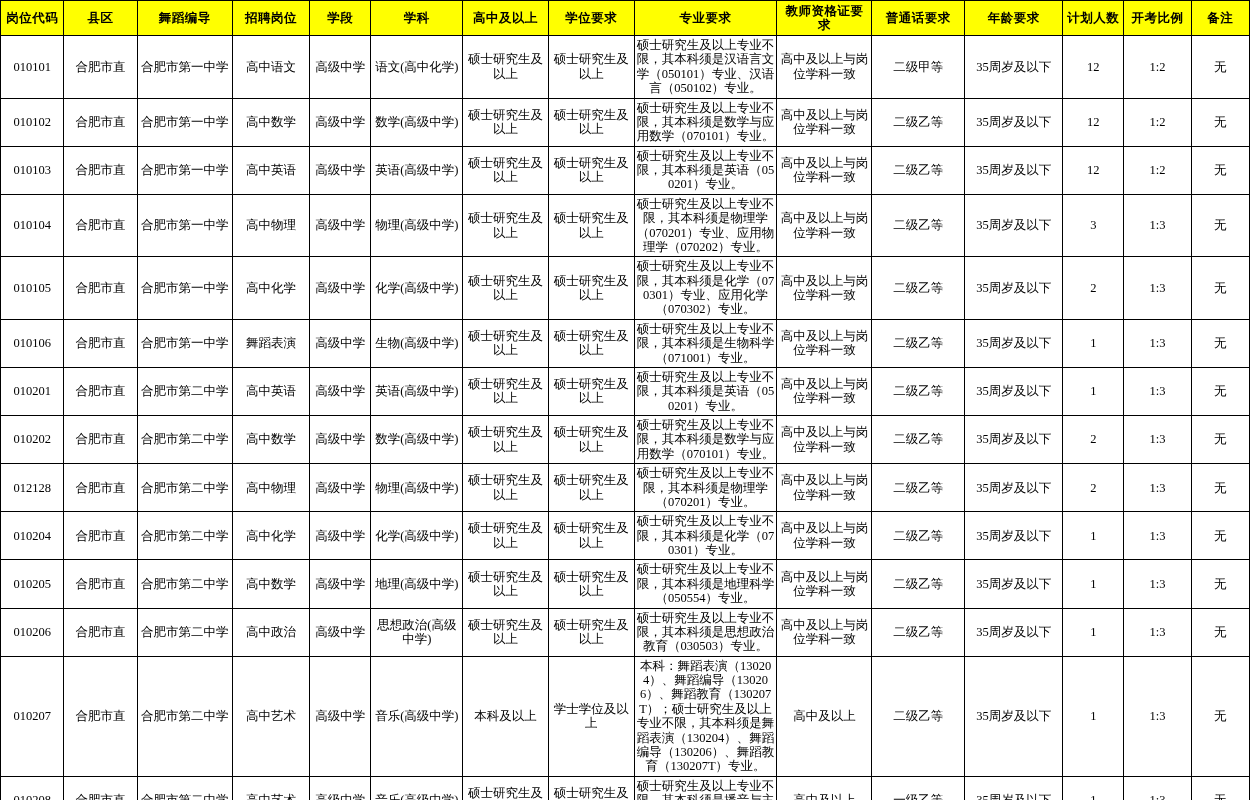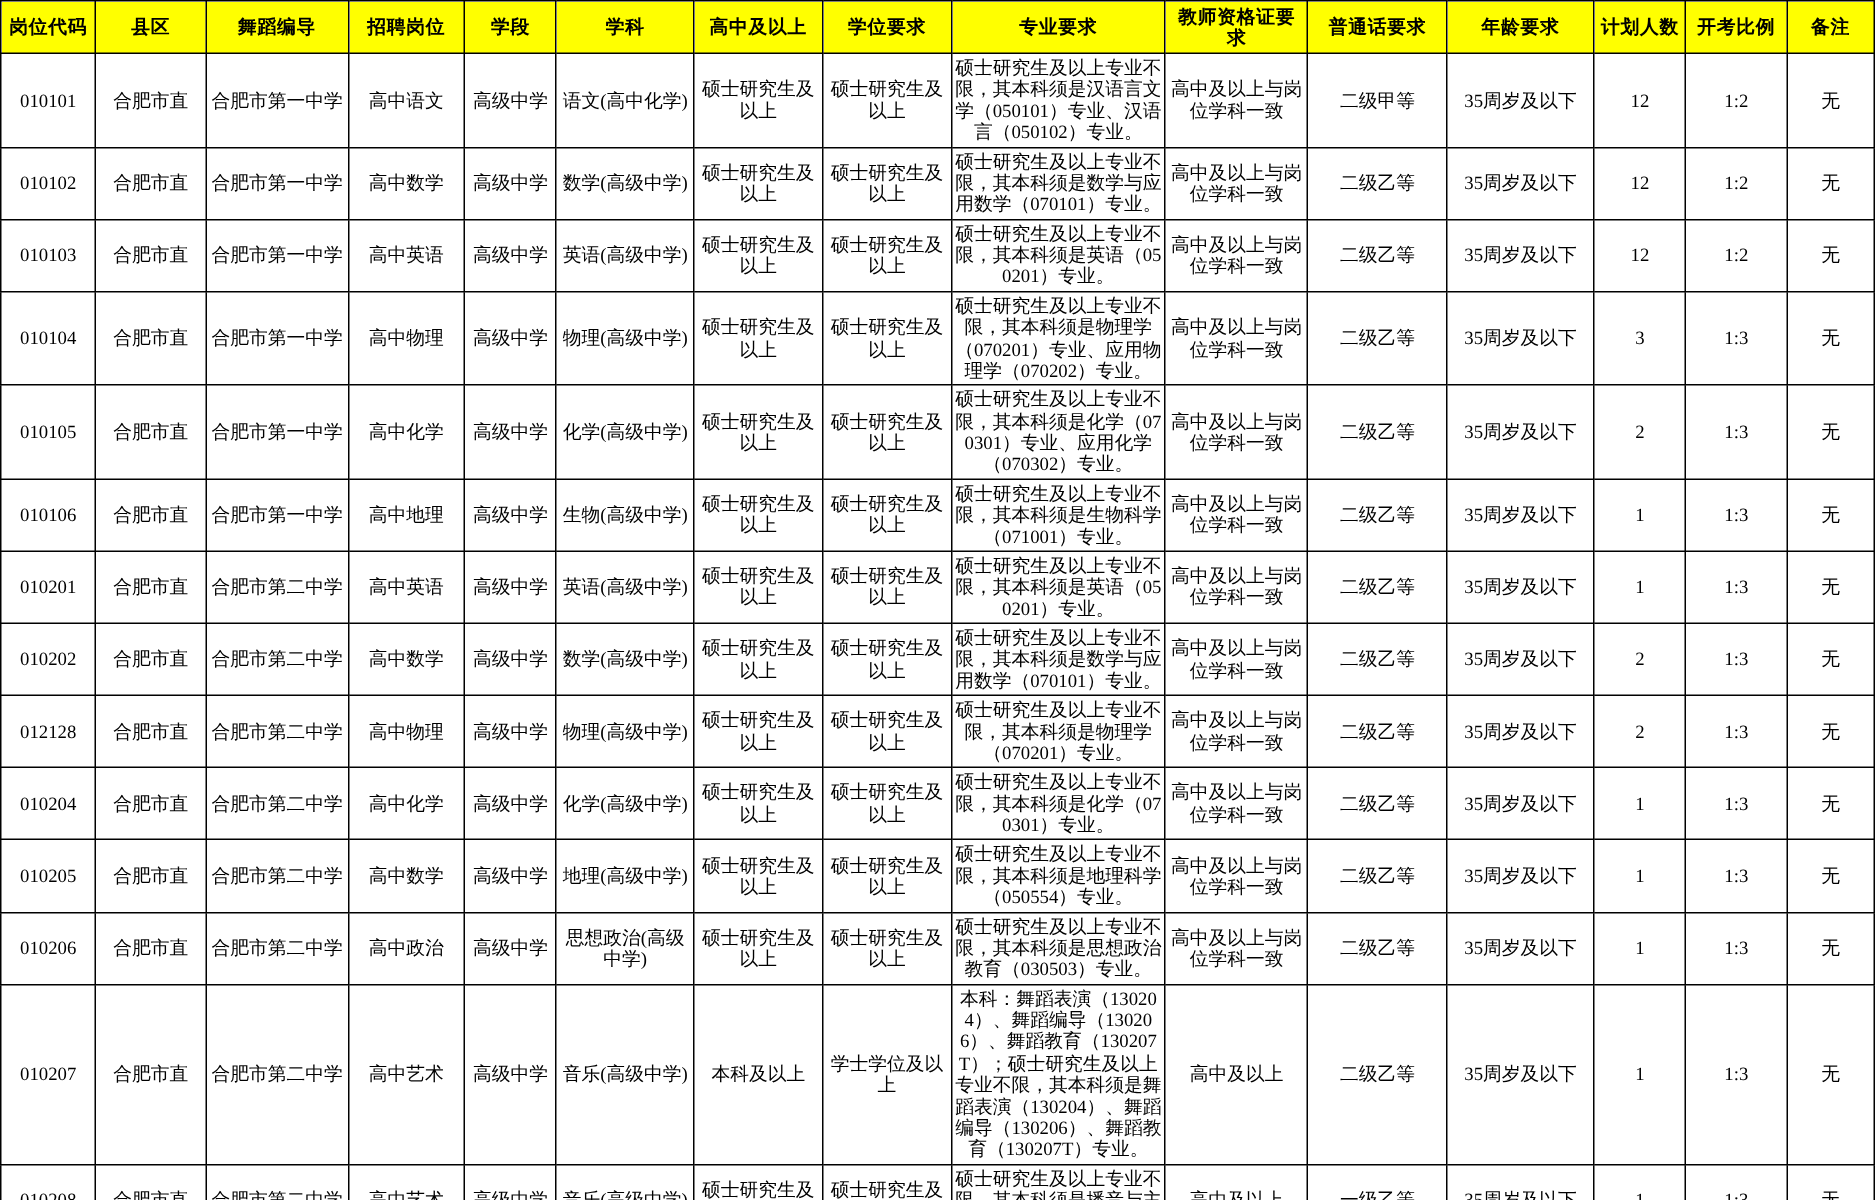--- a/index.html
+++ b/index.html
@@ -197,21 +197,21 @@
         <td>二级乙等</td>
         <td>35周岁及以下</td>
         <td>2</td>
         <td>1:3</td>
         <td>无</td>
       </tr>
       <tr>
         <td class="code">010106</td>
         <td>合肥市直</td>
         <td>合肥市第一中学</td>
-        <td>高中地理</td>
+        <td>舞蹈表演</td>
         <td>高级中学</td>
         <td>生物(高级中学)</td>
         <td>硕士研究生及以上</td>
         <td>硕士研究生及以上</td>
         <td class="req">硕士研究生及以上专业不限，其本科须是生物科学（071001）专业。</td>
         <td>高中及以上与岗位学科一致</td>
         <td>二级乙等</td>
         <td>35周岁及以下</td>
         <td>1</td>
         <td>1:3</td>

